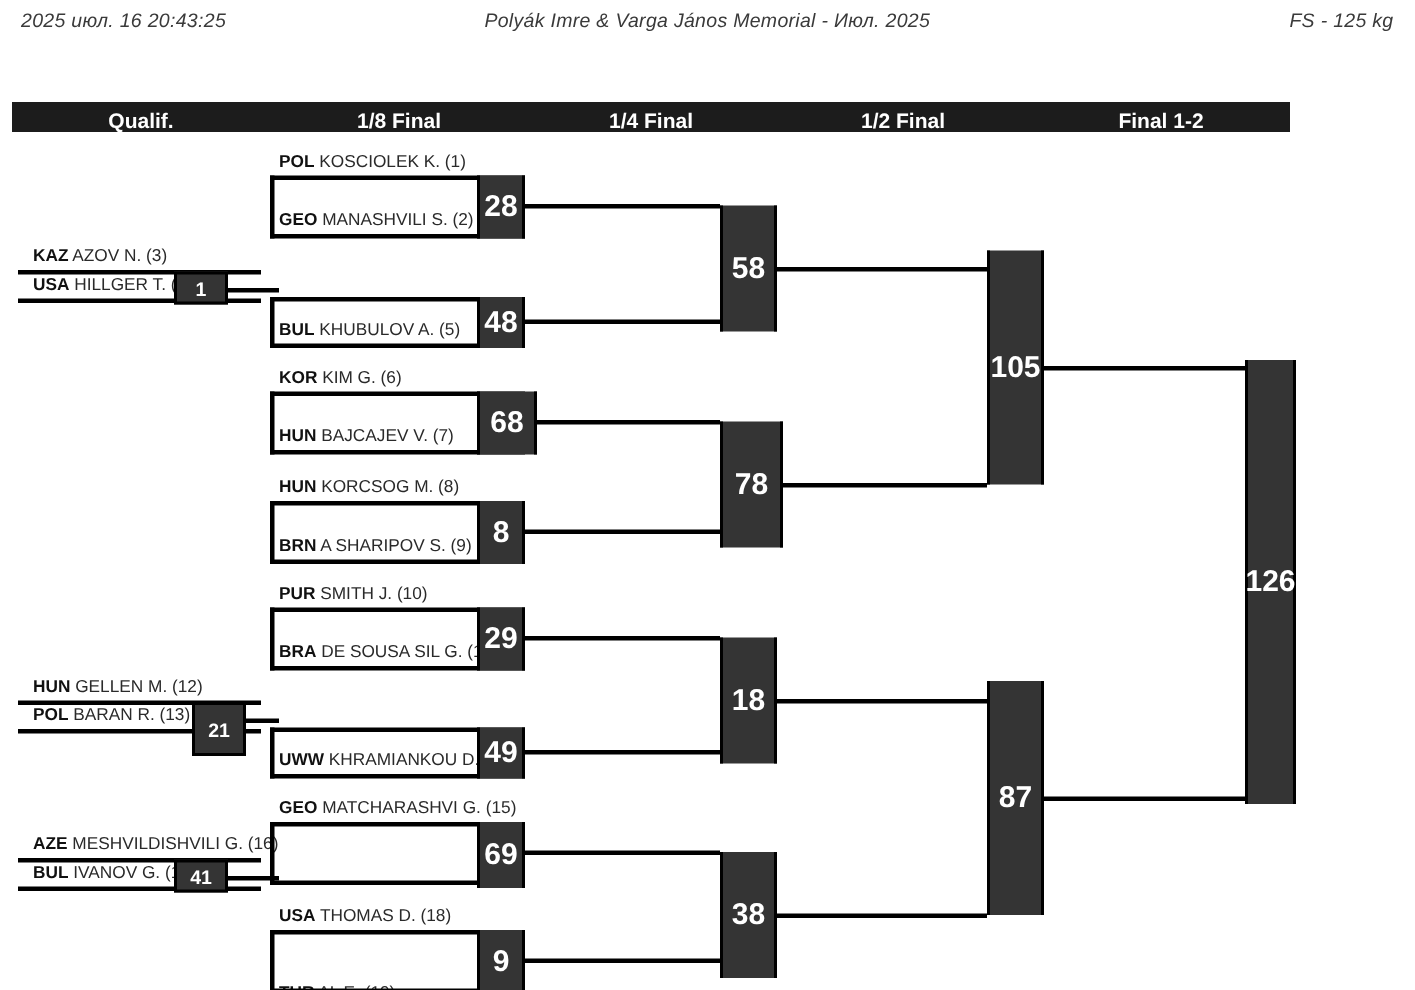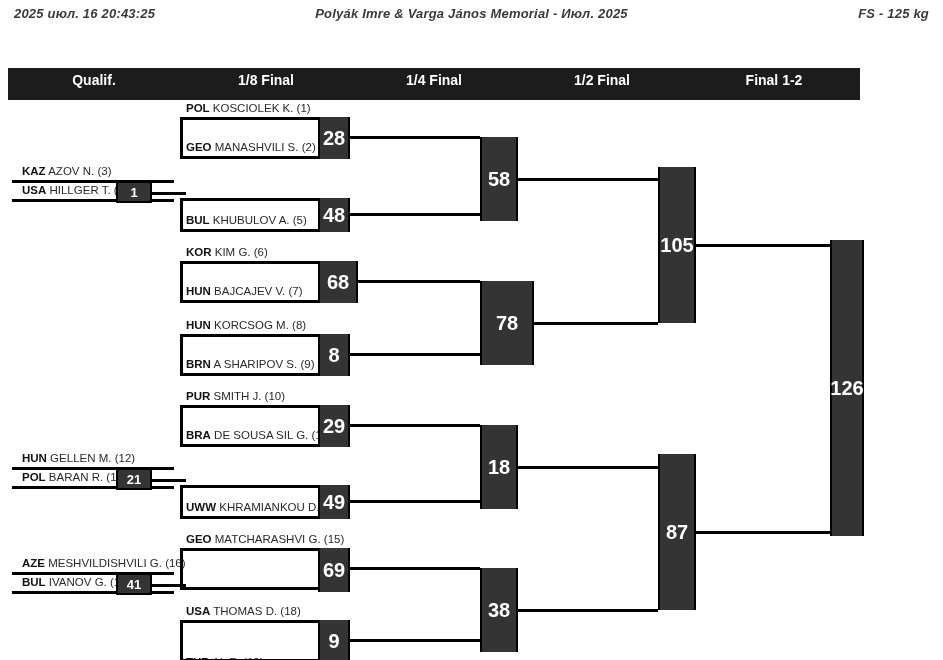--- a/index.html
+++ b/index.html
@@ -12,30 +12,30 @@
   }
   #root { position: relative; width: 943px; height: 660px; background:#fff; }
 
   
   .metabar {
     position: absolute; left: 0; top: 0; width: 943px; height: 30px;
     background: #ffffff;
   }
   .metabar .m {
     position: absolute; top: 6px;
-    font-style: italic; font-weight: bold; font-size: 13px;
+    font-style: italic; font-weight: normal; font-size: 13px;
     color: #3a3a3a; white-space: nowrap; letter-spacing: .2px;
   }
   .meta-date  { left: 14px; }
   .meta-title { left: 50%; transform: translateX(-50%); color:#2b2b2b; }
   .meta-style { right: 14px; }
 
   
   .roundbar {
-    position: absolute; left: 8px; top: 68px; width: 852px; height: 32px;
+    position: absolute; left: 8px; top: 68px; width: 852px; height: 20px;
     background: #1c1c1c;
     padding-left: 25px;
   }
   .roundbar .rh {
     position: absolute; top: 4px;
     color: #ffffff; font-weight: bold; font-size: 14px;
     text-align: center; white-space: nowrap;
   }
 
   
@@ -88,21 +88,21 @@
       <div class="wrestler" style="left: 22px; top: 184px;"><span class="ctry">USA</span><span class="nm"> HILLGER T. (4)</span></div>
       <div class="hline" style="left: 12px; top: 199px; width: 162px;"></div>
       <div class="scorebox qual" style="left: 116px; top: 181px; width: 36px; height: 22px;">
         <span>1</span>
       </div>
       <div class="hline" style="left: 152px; top: 192px; width: 34px;"></div>
       <div class="wrestler" style="left: 22px; top: 452px;"><span class="ctry">HUN</span><span class="nm"> GELLEN M. (12)</span></div>
       <div class="hline" style="left: 12px; top: 467px; width: 162px;"></div>
       <div class="wrestler" style="left: 22px; top: 471px;"><span class="ctry">POL</span><span class="nm"> BARAN R. (13)</span></div>
       <div class="hline" style="left: 12px; top: 486px; width: 162px;"></div>
-      <div class="scorebox qual" style="left: 116px; top: 468px; width: 36px; height: 22px;">
+      <div class="scorebox qual" style="left: 128px; top: 468px; width: 36px; height: 36px;">
         <span>21</span>
       </div>
       <div class="hline" style="left: 152px; top: 479px; width: 34px;"></div>
       <div class="wrestler" style="left: 22px; top: 557px;"><span class="ctry">AZE</span><span class="nm"> MESHVILDISHVILI G. (16)</span></div>
       <div class="hline" style="left: 12px; top: 572px; width: 162px;"></div>
       <div class="wrestler" style="left: 22px; top: 576px;"><span class="ctry">BUL</span><span class="nm"> IVANOV G. (17)</span></div>
       <div class="hline" style="left: 12px; top: 591px; width: 162px;"></div>
       <div class="scorebox qual" style="left: 116px; top: 573px; width: 36px; height: 22px;">
         <span>41</span>
       </div>
@@ -165,21 +165,21 @@
       <div class="wrestler" style="left: 186px; top: 656px;"><span class="ctry">TUR</span><span class="nm"> AL E. (19)</span></div>
       <div class="hline" style="left: 180px; top: 659px; width: 170px;"></div>
       <div class="scorebox big" style="left: 318px; top: 620px; width: 32px; height: 42px;">
         <span>9</span>
       </div>
       <div class="hline" style="left: 350px; top: 638.5px; width: 130px;"></div>
       <div class="scorebox big" style="left: 480px; top: 137px; width: 38px; height: 84px; justify-content: center;">
         <span>58</span>
       </div>
       <div class="hline" style="left: 518px; top: 178px; width: 140px;"></div>
-      <div class="scorebox big" style="left: 480px; top: 281px; width: 54px; height: 84px;">
+      <div class="scorebox big" style="left: 480px; top: 281px; width: 42px; height: 84px;">
         <span>78</span>
       </div>
       <div class="hline" style="left: 518px; top: 322px; width: 140px;"></div>
       <div class="scorebox big" style="left: 480px; top: 425px; width: 38px; height: 84px;">
         <span>18</span>
       </div>
       <div class="hline" style="left: 518px; top: 466px; width: 140px;"></div>
       <div class="scorebox big" style="left: 480px; top: 568px; width: 38px; height: 84px;">
         <span>38</span>
       </div>

